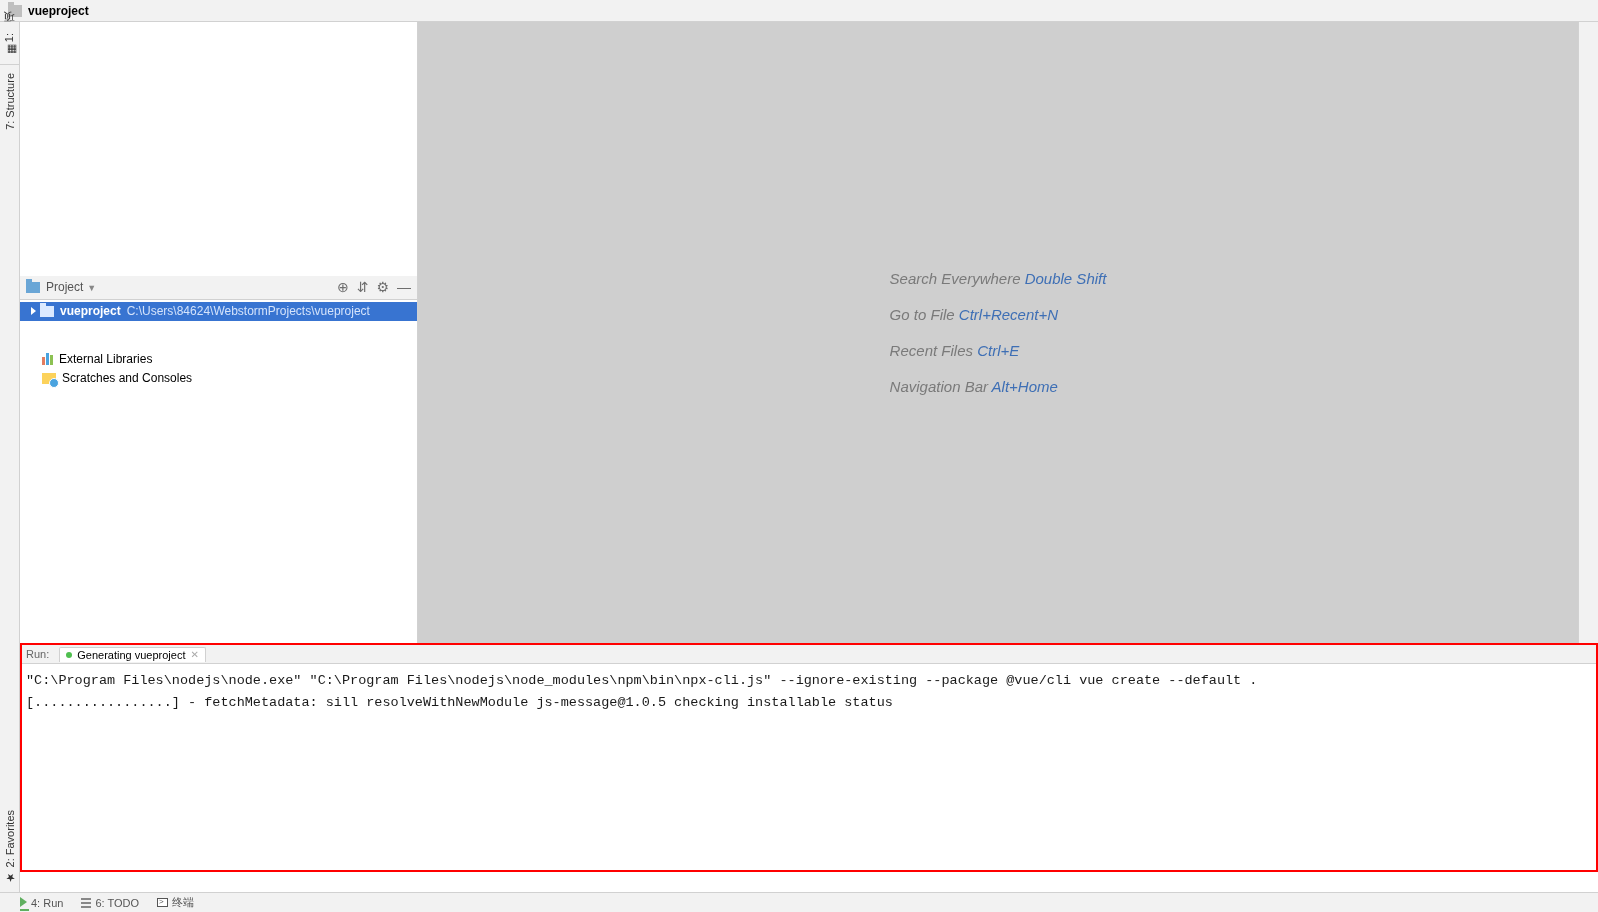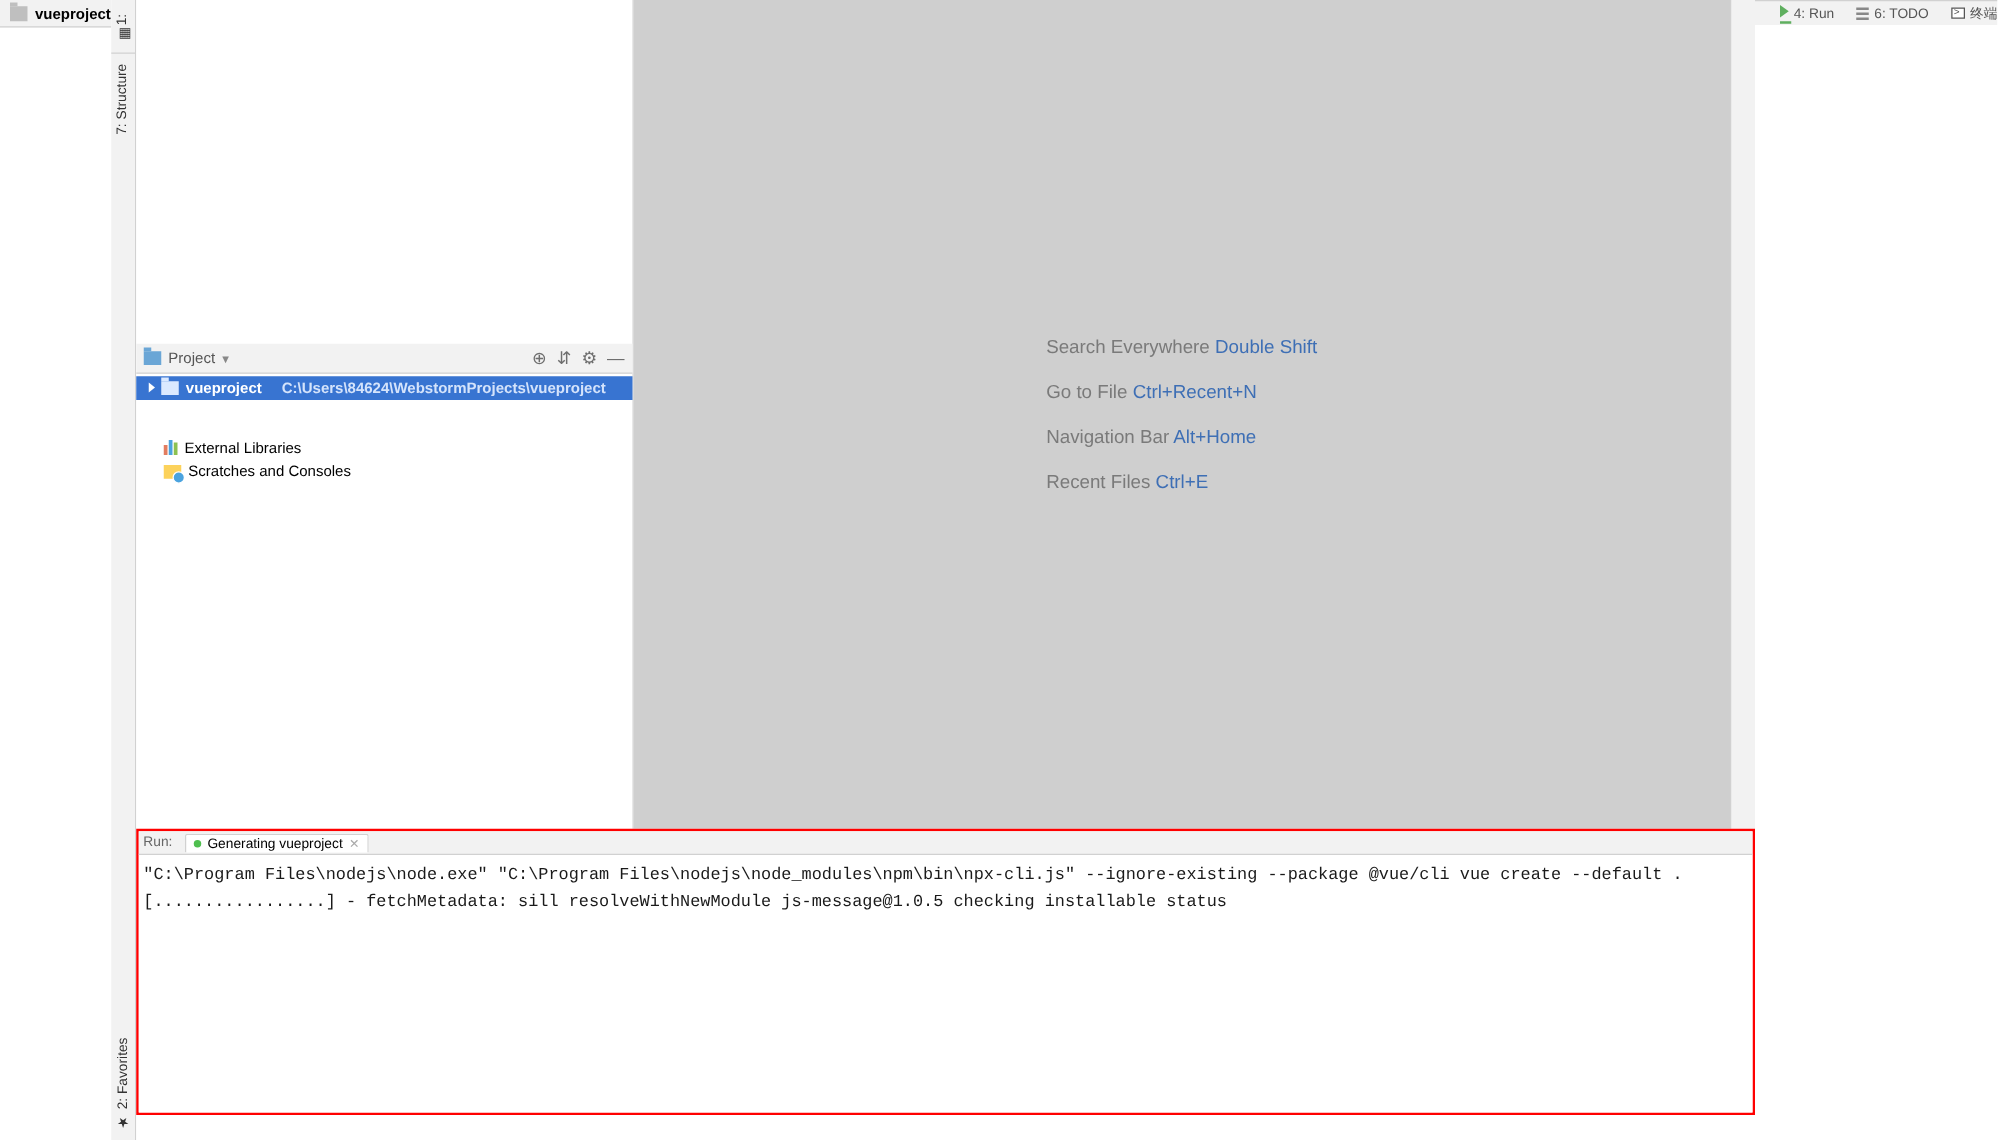--- a/index.html
+++ b/index.html
@@ -1,17 +1,17 @@
 <!DOCTYPE html>
 <html><head>
 <meta charset="utf-8">
 <style>
 * { box-sizing: border-box; margin: 0; padding: 0; }
 html, body { width: 1598px; height: 912px; overflow: hidden; font-family: "Segoe UI", Arial, sans-serif; font-size: 12px; background: #fff; }
-.root { display: flex; flex-direction: row; width: 100%; height: 100%; }
+.root { display: flex; flex-direction: column; width: 100%; height: 100%; }
 .breadcrumb { height: 22px; background: #f2f2f2; border-bottom: 1px solid #d1d1d1; display: flex; align-items: center; padding-left: 8px; }
 .breadcrumb .folder-icon { width: 14px; height: 12px; background: #bfbfbf; margin-right: 6px; display: inline-block; }
 .breadcrumb .folder-icon::before { content:""; display:block; width:6px; height:3px; background:#bfbfbf; position:relative; top:-3px; }
 .breadcrumb-text { font-weight: bold; color: #000; }
 .main-row { display: flex; flex: 1; min-height: 0; }
 .left-gutter { width: 20px; background: #f2f2f2; border-right: 1px solid #d1d1d1; display: flex; flex-direction: column; align-items: center; }
 .gutter-tab { writing-mode: vertical-rl; transform: rotate(180deg); padding: 8px 2px; font-size: 11px; color: #333; cursor: pointer; display:flex; align-items:center; gap:4px;}
 .gutter-sep { width: 100%; height: 1px; background: #d1d1d1; }
 .gutter-icon { width:10px; height:10px; display:inline-block; }
 .project-panel { width: 398px; background: #fff; border-right: 1px solid #d1d1d1; display: flex; flex-direction: column; justify-content: center; }
@@ -27,29 +27,29 @@
 .tree-row.selected { background: #3874d1; color: #fff; }
 .tree-row.selected .tree-path { color: #d4e3fb; }
 .tree-arrow { width: 10px; height: 10px; display: inline-flex; align-items:center; justify-content:center; margin-right:2px; }
 .tree-arrow.right::before { content:""; border-left:5px solid #888; border-top:4px solid transparent; border-bottom:4px solid transparent; }
 .tree-row.selected .tree-arrow.right::before { border-left-color:#fff; }
 .tree-folder-ico { width:14px; height:11px; background:#c9a659; margin-right:6px; position:relative; }
 .tree-folder-ico::before { content:""; position:absolute; top:-3px; left:0; width:6px; height:3px; background:#c9a659; }
 .tree-row.selected .tree-folder-ico { background:#dbe9ff; }
 .tree-row.selected .tree-folder-ico::before { background:#dbe9ff; }
 .tree-label { font-weight: bold; }
-.tree-path { color: #999; margin-left: 16px; font-weight: bold; }
+.tree-path { color: #999; margin-left: 6px; font-weight: normal; }
 .lib-ico { display:inline-flex; margin-right:6px; gap:1px; align-items:flex-end; height:12px; }
 .lib-ico i { width:3px; display:inline-block; }
 .lib-ico i:nth-child(1){ height:8px; background:#e27d60; }
 .lib-ico i:nth-child(2){ height:12px; background:#4aa3df; }
 .lib-ico i:nth-child(3){ height:10px; background:#8cc152; }
 .scratch-ico { width:14px; height:11px; background:#fcd25b; margin-right:6px; position:relative; }
 .scratch-ico::after { content:""; position:absolute; right:-3px; bottom:-4px; width:8px; height:8px; border-radius:50%; background:#4aa3df; border:1px solid #fff; }
-.editor-area { flex:1; background:#cfcfcf; display:flex; align-items:center; justify-content:center; }
+.editor-area { flex:1; background:#cfcfcf; display:flex; align-items:center; justify-content:center;font-style:italic; }
 .hints { color:#7a7a7a; font-size:15px; line-height: 36px; }
 .hints .row { white-space: nowrap; }
 .shortcut { color:#3e6fb5; }
 .run-panel { height: 229px; border: 2px solid #ff0000; display:flex; flex-direction:column; position:relative; }
 .run-tabs { height: 19px; background:#f2f2f2; border-bottom:1px solid #d1d1d1; display:flex; align-items:center; font-size:11px; }
 .run-label { color:#666; padding:0 10px 0 4px; }
 .run-tab { background:#fff; border:1px solid #d1d1d1; border-bottom:none; border-radius:2px 2px 0 0; padding:1px 6px; display:flex; align-items:center; gap:5px; cursor:pointer; }
 .run-dot { width:6px; height:6px; border-radius:50%; background:#4fbf4f; }
 .run-close { color:#aaa; font-size:10px; }
 .console { flex:1; background:#fff; font-family: Consolas, "Courier New", monospace; font-size: 13.5px; padding: 6px 4px; white-space: pre; overflow:hidden; color:#1a1a1a; line-height: 22px; }
@@ -127,22 +127,22 @@
               <span class="scratch-ico"></span>
               <span>Scratches and Consoles</span>
             </div>
           </div>
         </div>
 
         <div class="editor-area">
           <div class="hints">
             <div class="row"><span>Search Everywhere </span><span class="shortcut">Double Shift</span></div>
             <div class="row"><span>Go to File </span><span class="shortcut">Ctrl+Recent+N</span></div>
+            <div class="row"><span>Recent Files </span><span class="shortcut">Ctrl+E</span></div>
             <div class="row"><span>Navigation Bar </span><span class="shortcut">Alt+Home</span></div>
-            <div class="row"><span>Recent Files </span><span class="shortcut">Ctrl+E</span></div>
           </div>
         </div>
 
         <div class="right-strip"></div>
       </div>
 
       <div class="run-panel">
         <div class="run-tabs">
           <span class="run-label">Run:</span>
           <div class="run-tab">

